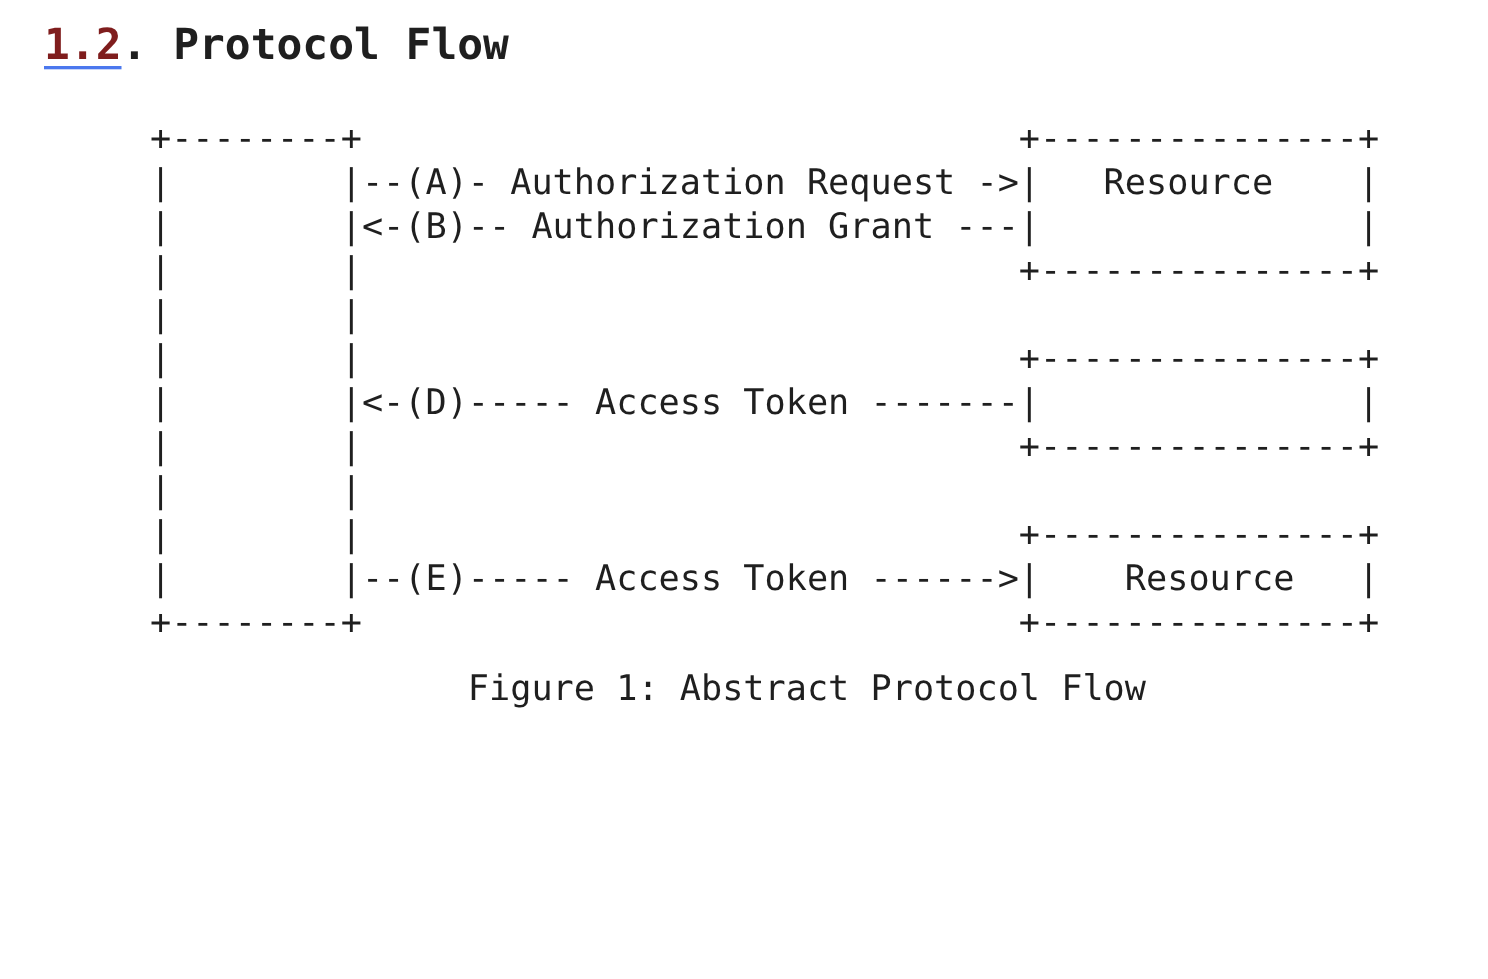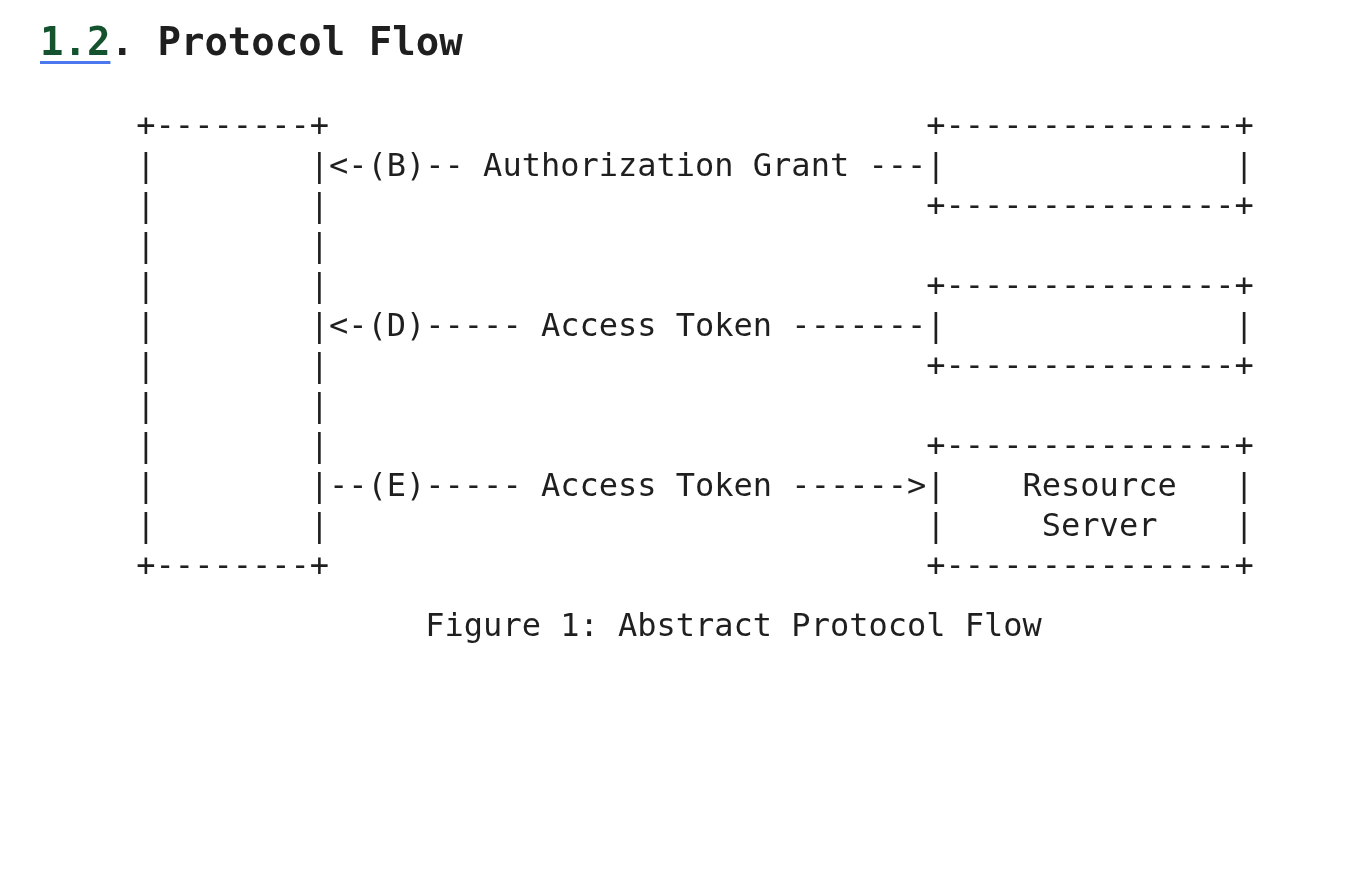--- a/index.html
+++ b/index.html
@@ -20,21 +20,21 @@
   h2.section-heading {
     margin: 0;
     font-size: 39px;
     font-weight: bold;
     line-height: 52px;
     white-space: pre;
     font-family: "DejaVu Sans Mono", "Liberation Mono", monospace;
     color: #1f1f1f;
   }
   h2.section-heading a.section-link {
-    color: #14532d;
+    color: #7f1d1d;
     text-decoration: underline;
     text-decoration-color: #4b78ee;
     text-decoration-thickness: 3px;
     text-underline-offset: 6px;
     cursor: pointer;
   }
   .diagram {
     margin-top: 37px;
     font-size: 32px;
   }
@@ -56,28 +56,28 @@
 </style>
 </head>
 <body>
 
 <div class="page">
 
   <h2 class="section-heading"><a class="section-link" href="#">1.2</a><span>. </span><span>Protocol Flow</span></h2>
 
   <div class="diagram">
     <div class="line">     +--------+                               +---------------+</div>
+    <div class="line">     |        |--(A)- Authorization Request -&gt;|   Resource    |</div>
     <div class="line">     |        |&lt;-(B)-- Authorization Grant ---|               |</div>
     <div class="line">     |        |                               +---------------+</div>
     <div class="line">     |        |</div>
     <div class="line">     |        |                               +---------------+</div>
     <div class="line">     |        |&lt;-(D)----- Access Token -------|               |</div>
     <div class="line">     |        |                               +---------------+</div>
     <div class="line">     |        |</div>
     <div class="line">     |        |                               +---------------+</div>
     <div class="line">     |        |--(E)----- Access Token ------&gt;|    Resource   |</div>
-    <div class="line">     |        |                               |     Server    |</div>
     <div class="line">     +--------+                               +---------------+</div>
   </div>
 
   <div class="figure-caption">Figure 1: Abstract Protocol Flow</div>
 
 </div>
 
 </body></html>

